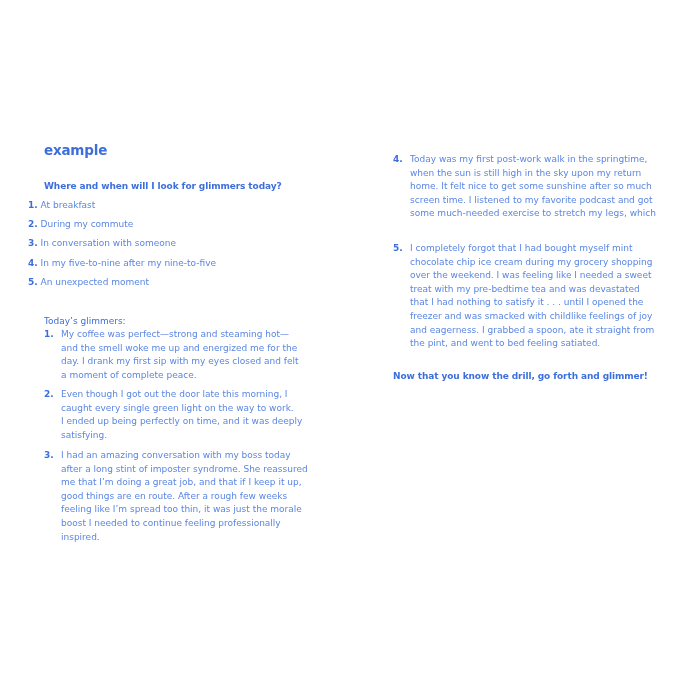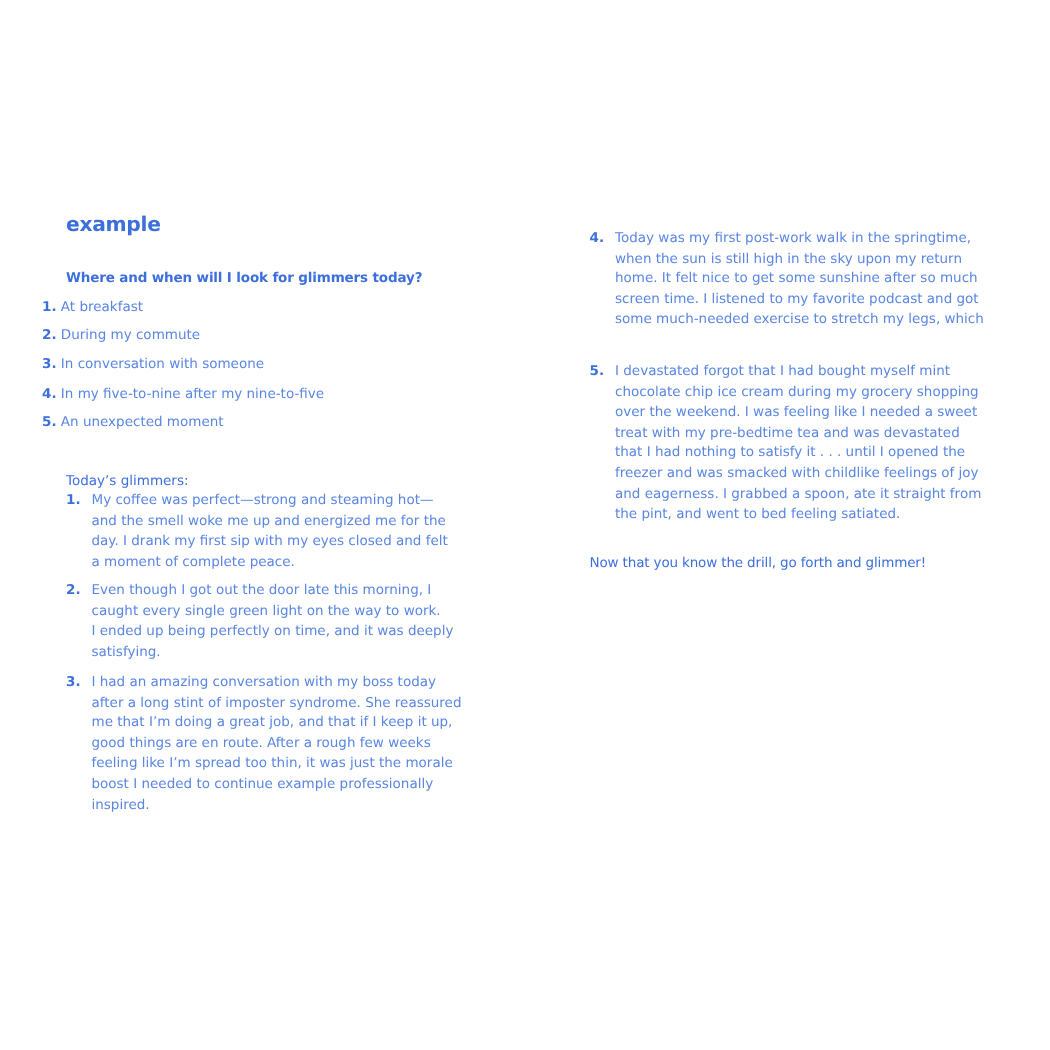--- a/index.html
+++ b/index.html
@@ -6,21 +6,21 @@
   body { width:700px; height:700px; position:relative; overflow:hidden;
          font-family:"DejaVu Sans", sans-serif; color:#5a86e3; }
   .title { position:absolute; left:44px; top:142px; font-size:13.5px; font-weight:bold; color:#3d6fdc; letter-spacing:-0.2px; }
   .question { position:absolute; left:44px; top:181px; font-size:9px; font-weight:bold; color:#3d6fdc; letter-spacing:-0.1px; }
   .plan-item { position:absolute; left:28px; font-size:9px; color:#5a86e3; }
   .plan-item .num { font-weight:bold; color:#3d6fdc; }
   .glim-head { position:absolute; left:44px; top:316px; font-size:9px; font-weight:normal; color:#3d6fdc; }
   .gl { position:absolute; font-size:9px; line-height:13.6px; color:#5a86e3; }
   .gl .n { position:absolute; left:0; top:0; font-weight:bold; color:#3d6fdc; }
   .gl .t { position:absolute; left:17px; top:0; width:280px; }
-  .closing { position:absolute; left:393px; top:371px; font-size:9px; font-weight:normal; color:#3d6fdc; letter-spacing:-0.1px; }
+  .closing { position:absolute; left:393px; top:371px; font-size:9px; font-weight:bold; color:#3d6fdc; letter-spacing:-0.1px; }
 </style>
 </head>
 <body>
 
 <div>
   <div class="title">example</div>
   <div class="question">Where and when will I look for glimmers today?</div>
 
   <div class="plan-item" style="top:200px"><span class="num">1.</span> <span>At breakfast</span></div>
   <div class="plan-item" style="top:219px"><span class="num">2.</span> <span>During my commute</span></div>
@@ -51,40 +51,40 @@
   </div>
 
   <div class="gl" style="left:44px; top:449px;">
     <span class="n">3.</span>
     <div class="t">
       <div>I had an amazing conversation with my boss today</div>
       <div>after a long stint of imposter syndrome. She reassured</div>
       <div>me that I’m doing a great job, and that if I keep it up,</div>
       <div>good things are en route. After a rough few weeks</div>
       <div>feeling like I’m spread too thin, it was just the morale</div>
-      <div>boost I needed to continue example professionally</div>
+      <div>boost I needed to continue feeling professionally</div>
       <div>inspired.</div>
     </div>
   </div>
 
   <div class="gl" style="left:393px; top:153px;">
     <span class="n">4.</span>
     <div class="t">
       <div>Today was my first post-work walk in the springtime,</div>
       <div>when the sun is still high in the sky upon my return</div>
       <div>home. It felt nice to get some sunshine after so much</div>
       <div>screen time. I listened to my favorite podcast and got</div>
       <div>some much-needed exercise to stretch my legs, which</div>
     </div>
   </div>
 
   <div class="gl" style="left:393px; top:242px;">
     <span class="n">5.</span>
     <div class="t">
-      <div>I devastated forgot that I had bought myself mint</div>
+      <div>I completely forgot that I had bought myself mint</div>
       <div>chocolate chip ice cream during my grocery shopping</div>
       <div>over the weekend. I was feeling like I needed a sweet</div>
       <div>treat with my pre-bedtime tea and was devastated</div>
       <div>that I had nothing to satisfy it . . . until I opened the</div>
       <div>freezer and was smacked with childlike feelings of joy</div>
       <div>and eagerness. I grabbed a spoon, ate it straight from</div>
       <div>the pint, and went to bed feeling satiated.</div>
     </div>
   </div>
 

